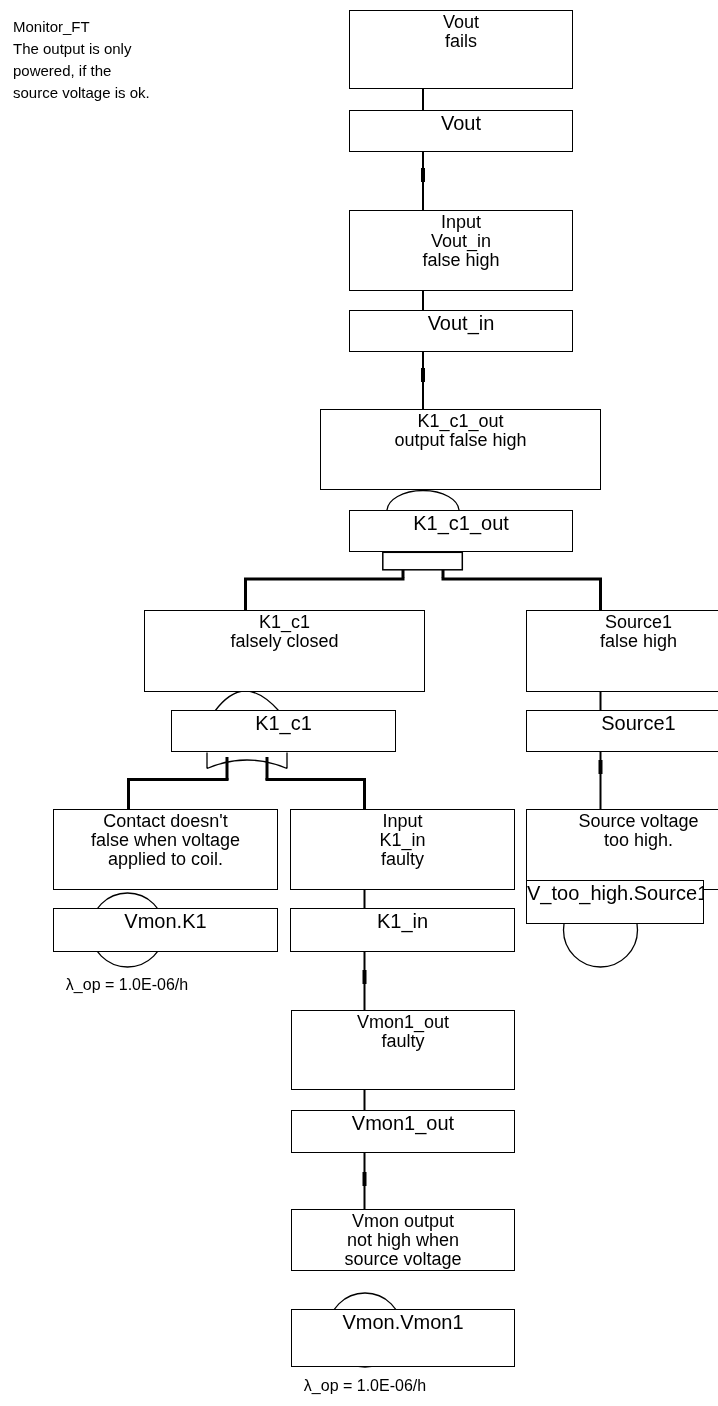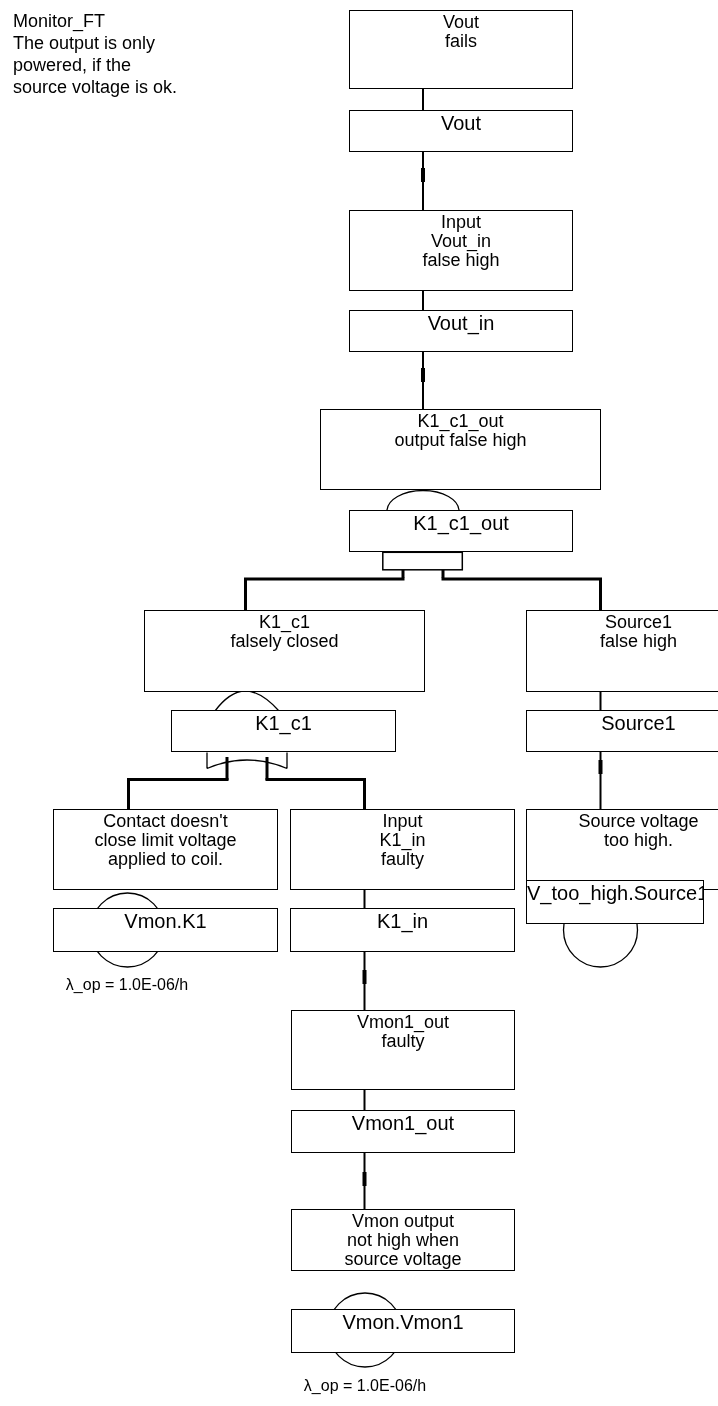--- a/index.html
+++ b/index.html
@@ -28,23 +28,23 @@
   .rate{
     position:absolute;
     z-index:2;
     font-size:16px;
     line-height:24px;
     text-align:center;
     white-space:nowrap;
   }
   .note{
     position:absolute;
-    left:13px;top:10px;
+    left:13px;top:16px;
     z-index:2;
-    font-size:18px;
+    font-size:15px;
     line-height:22px;
     white-space:pre-line;
   }
 </style>
 </head>
 <body>
 
 <div id="canvas">
 
   <svg id="shapes" width="718" height="1406" viewBox="0 0 718 1406">
@@ -117,21 +117,21 @@
 
   <div class="box desc" style="left:106px;top:610px;width:281px;height:82px">K1_c1
 falsely closed</div>
   <div class="box name" style="left:133px;top:710px;width:225px;height:42px">K1_c1</div>
 
   <div class="box desc" style="left:488px;top:610px;width:225px;height:82px">Source1
 false high</div>
   <div class="box name" style="left:488px;top:710px;width:225px;height:42px">Source1</div>
 
   <div class="box desc" style="left:15px;top:809px;width:225px;height:81px">Contact doesn't
-close limit voltage
+false when voltage
 applied to coil.</div>
   <div class="box name" style="left:15px;top:908px;width:225px;height:44px">Vmon.K1</div>
   <div class="rate" style="left:27px;top:973px;width:200px">λ_op = 1.0E-06/h</div>
 
   <div class="box desc" style="left:252px;top:809px;width:225px;height:81px">Input
 K1_in
 faulty</div>
   <div class="box name" style="left:252px;top:908px;width:225px;height:44px">K1_in</div>
 
   <div class="box desc" style="left:488px;top:809px;width:225px;height:81px">Source voltage
@@ -139,16 +139,16 @@
   <div class="box name" style="left:488px;top:880px;width:178px;height:44px">V_too_high.Source1</div>
 
   <div class="box desc" style="left:253px;top:1010px;width:224px;height:80px">Vmon1_out
 faulty</div>
   <div class="box name" style="left:253px;top:1110px;width:224px;height:43px">Vmon1_out</div>
 
   <div class="box desc" style="left:253px;top:1209px;width:224px;height:62px">Vmon output
 not high when
 source voltage
 exceeds limit.</div>
-  <div class="box name" style="left:253px;top:1309px;width:224px;height:44px">Vmon.Vmon1</div>
+  <div class="box name" style="left:253px;top:1309px;width:224px;height:58px">Vmon.Vmon1</div>
   <div class="rate" style="left:265px;top:1374px;width:200px">λ_op = 1.0E-06/h</div>
 
 </div>
 
 </body></html>

